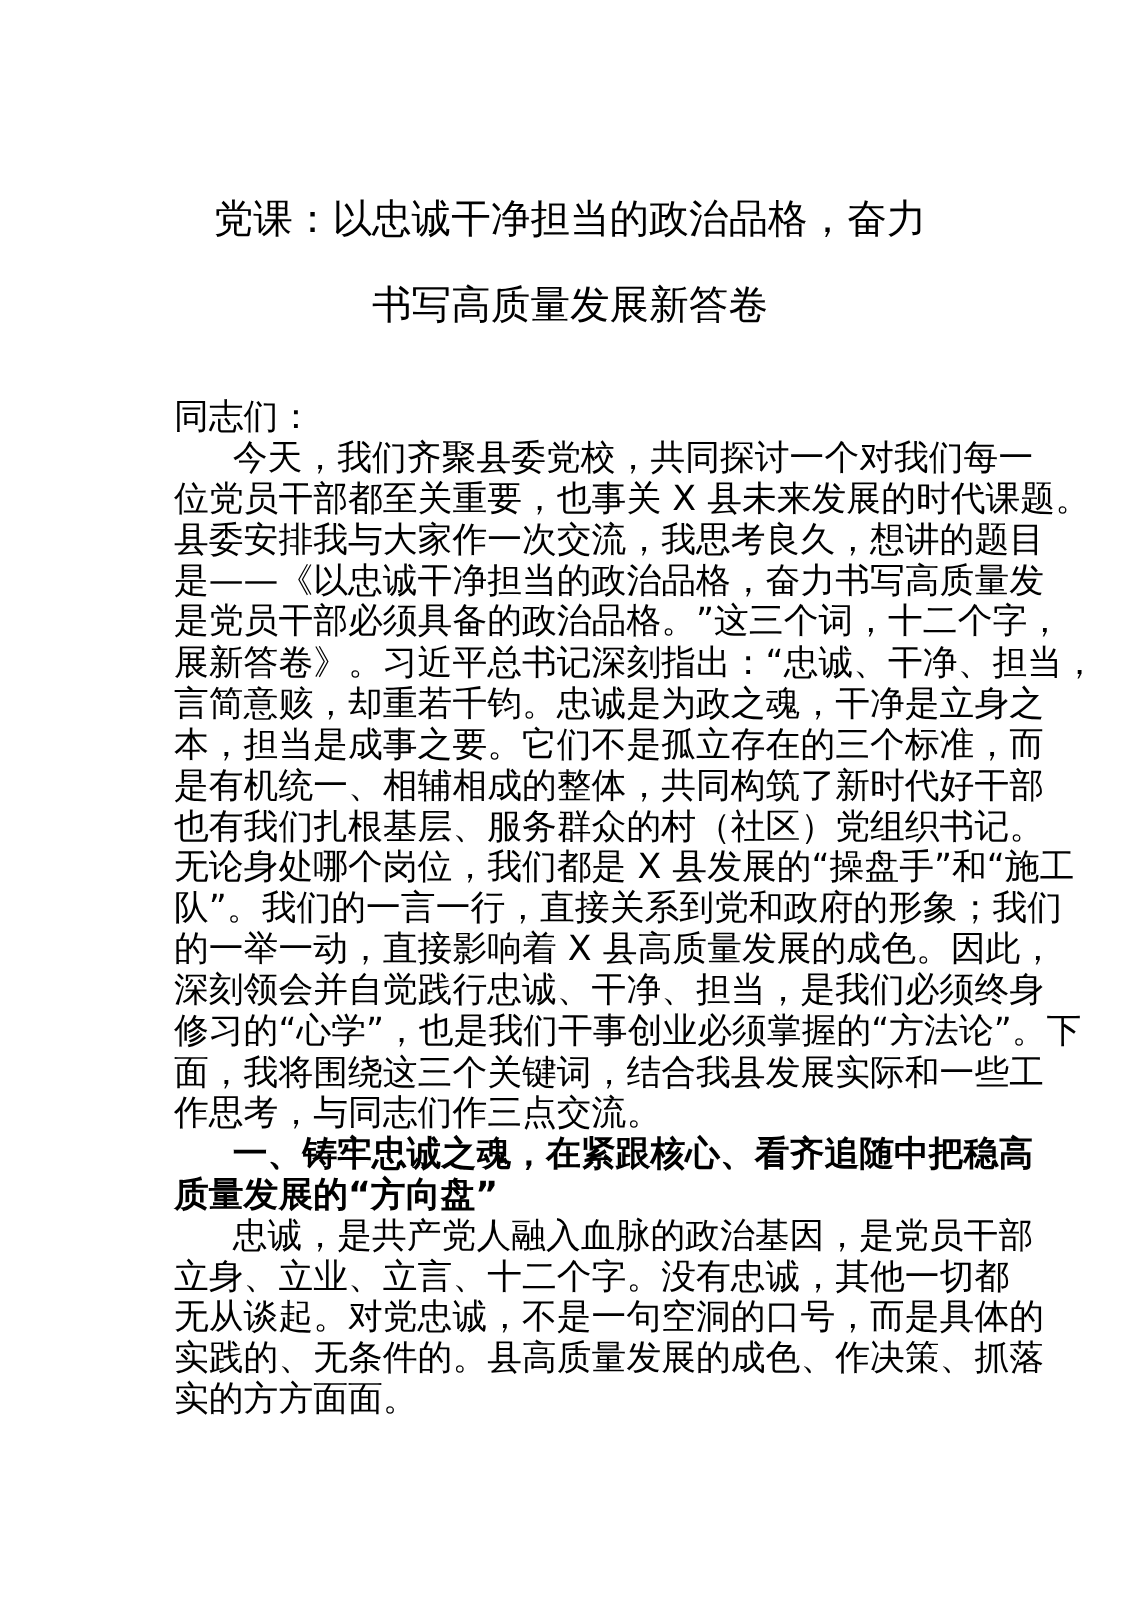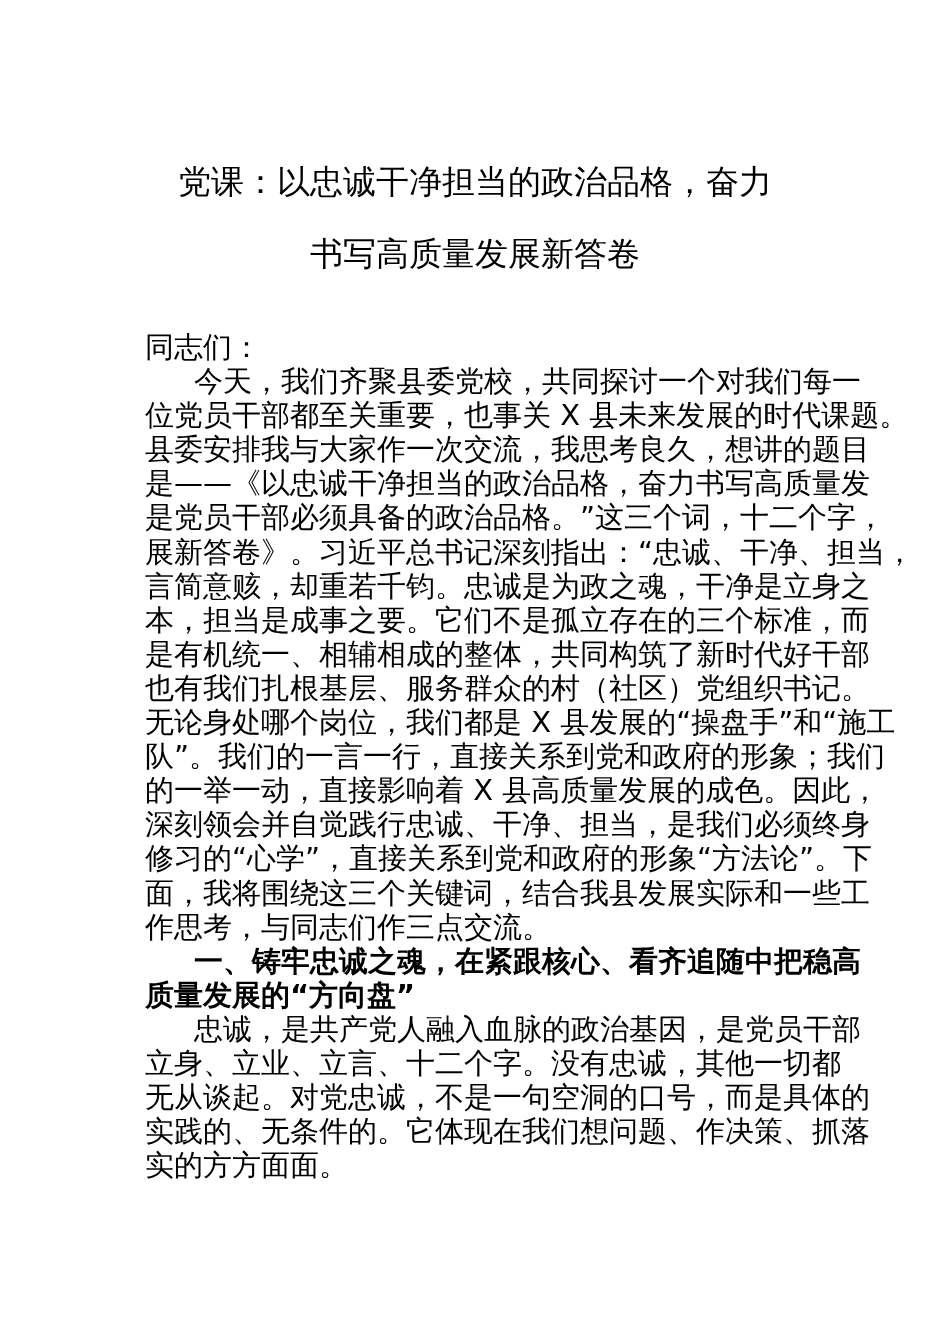--- a/index.html
+++ b/index.html
@@ -73,27 +73,27 @@
     <div class="line">是党员干部必须具备的政治品格。”这三个词，十二个字，</div>
     <div class="line">展新答卷》。习近平总书记深刻指出：“忠诚、干净、担当，</div>
     <div class="line">言简意赅，却重若千钧。忠诚是为政之魂，干净是立身之</div>
     <div class="line">本，担当是成事之要。它们不是孤立存在的三个标准，而</div>
     <div class="line">是有机统一、相辅相成的整体，共同构筑了新时代好干部</div>
     <div class="line">也有我们扎根基层、服务群众的村（社区）党组织书记。</div>
     <div class="line">无论身处哪个岗位，我们都是 X 县发展的“操盘手”和“施工</div>
     <div class="line">队”。我们的一言一行，直接关系到党和政府的形象；我们</div>
     <div class="line">的一举一动，直接影响着 X 县高质量发展的成色。因此，</div>
     <div class="line">深刻领会并自觉践行忠诚、干净、担当，是我们必须终身</div>
-    <div class="line">修习的“心学”，直接关系到党和政府的形象“方法论”。下</div>
+    <div class="line">修习的“心学”，也是我们干事创业必须掌握的“方法论”。下</div>
     <div class="line">面，我将围绕这三个关键词，结合我县发展实际和一些工</div>
     <div class="line">作思考，与同志们作三点交流。</div>
 
     <div class="line indent heading">一、铸牢忠诚之魂，在紧跟核心、看齐追随中把稳高</div>
     <div class="line heading">质量发展的“方向盘”</div>
 
     <div class="line indent">忠诚，是共产党人融入血脉的政治基因，是党员干部</div>
     <div class="line">立身、立业、立言、十二个字。没有忠诚，其他一切都</div>
     <div class="line">无从谈起。对党忠诚，不是一句空洞的口号，而是具体的</div>
-    <div class="line">实践的、无条件的。它体现在我们想问题、作决策、抓落</div>
+    <div class="line">实践的、无条件的。县高质量发展的成色、作决策、抓落</div>
     <div class="line">实的方方面面。</div>
   </div>
 
 </div>
 
 </body></html>

